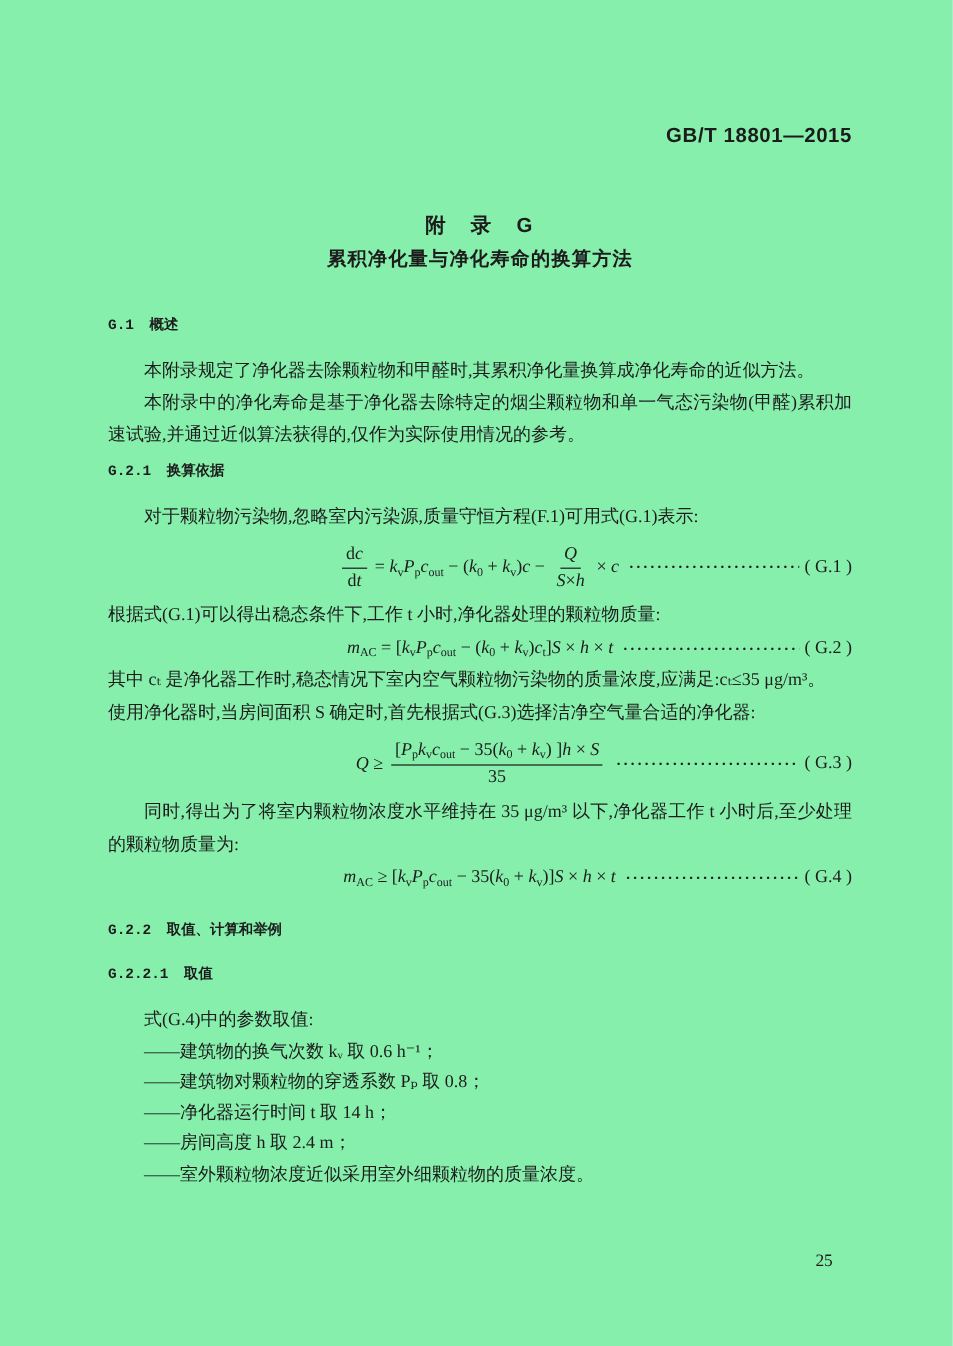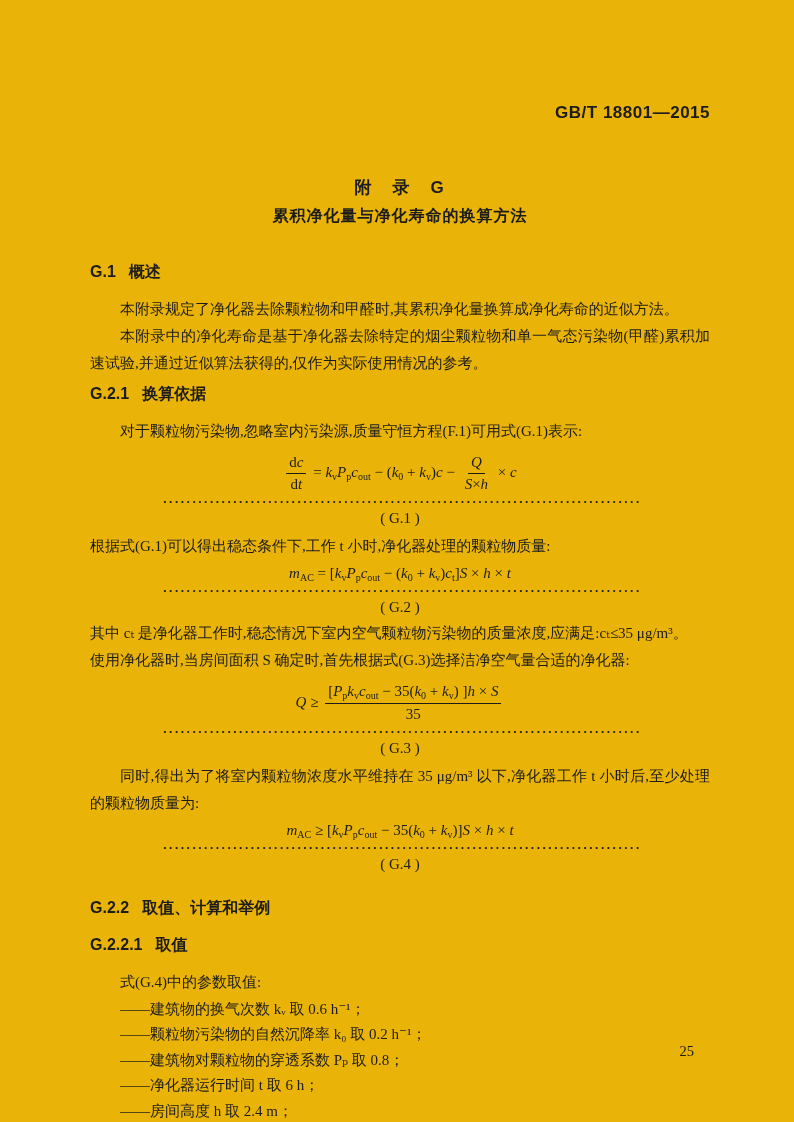--- a/index.html
+++ b/index.html
@@ -4,21 +4,21 @@
 <style>
   html,body{margin:0;padding:0;}
   body{
     width:794px;height:1122px;
     background:#f2f2f2;
     font-family:"Liberation Serif","DejaVu Serif",serif;
   }
   .page{
     position:relative;
     width:794px;height:1122px;
-    background:#eab308;
+    background:#86efac;
     box-sizing:border-box;
     padding:104px 84px 30px 90px;
     color:#1c1c1c;
     outline:1px solid #e3e3e3;
     overflow:hidden;
   }
   
   .hdr{
     text-align:right;
     font-family:"Liberation Sans","DejaVu Sans",sans-serif;
@@ -26,22 +26,22 @@
     line-height:18px;
   }
   
   .titles{margin-top:54px;text-align:center;
     font-family:"Liberation Sans","DejaVu Sans",sans-serif;font-weight:700;}
   .t1{font-size:17px;letter-spacing:2px;}
   .t2{font-size:15px;margin-top:9px;}
   .t3{font-size:16px;margin-top:7px;letter-spacing:1px;}
   
   .shead{
-    font-family:Liberation Sans, sans-serif;
-    font-weight:700;font-size:16px;line-height:17px;
+    font-family:Liberation Mono, monospace;
+    font-weight:700;font-size:12px;line-height:17px;
   }
   .shead .hnum{margin-right:13px;}
   .mt-g1{margin-top:36px;}
   .mt-g2{margin-top:26px;}
   .mt-g21{margin-top:8px;}
   .mt-g22{margin-top:26px;}
   .mt-g221{margin-top:20px;}
   
   .para{
     font-size:15px;line-height:27px;margin:0;
@@ -50,21 +50,20 @@
   .indent{text-indent:2em;}
   .gap-after-head{margin-top:16px;}
   
   .plist{margin-top:1px;}
   .pitem{font-size:15px;line-height:25.5px;padding-left:2em;}
   
   .formula-row{
     display:flex;align-items:center;
     margin:5px 0 4px 0;
     font-size:15px;
-    flex-direction:column;
   }
   .frow-tall{margin:8px 0 6px 0;}
   .fsp{flex:1.35;}
   .formula{white-space:nowrap;}
   .leader{
     flex:1;min-width:36px;overflow:hidden;white-space:nowrap;
     letter-spacing:1.5px;font-weight:700;margin:0 4px 0 8px;
     font-size:13px;
   }
   .flabel{white-space:nowrap;flex-shrink:0;}
@@ -162,22 +161,21 @@
   </div>
 
   <div class="shead mt-g221">
     <span class="hnum">G.2.2.1</span><span>取值</span>
   </div>
 
   <p class="para indent gap-after-head">式(G.4)中的参数取值:</p>
 
   <div class="plist">
     <div class="pitem">——建筑物的换气次数 kᵥ 取 0.6 h⁻¹；</div>
-    <div class="pitem">——颗粒物污染物的自然沉降率 k₀ 取 0.2 h⁻¹；</div>
     <div class="pitem">——建筑物对颗粒物的穿透系数 Pₚ 取 0.8；</div>
-    <div class="pitem">——净化器运行时间 t 取 6 h；</div>
+    <div class="pitem">——净化器运行时间 t 取 14 h；</div>
     <div class="pitem">——房间高度 h 取 2.4 m；</div>
     <div class="pitem">——室外颗粒物浓度近似采用室外细颗粒物的质量浓度。</div>
   </div>
 
   <div class="footer">25</div>
 
 </div>
 
 </body></html>

